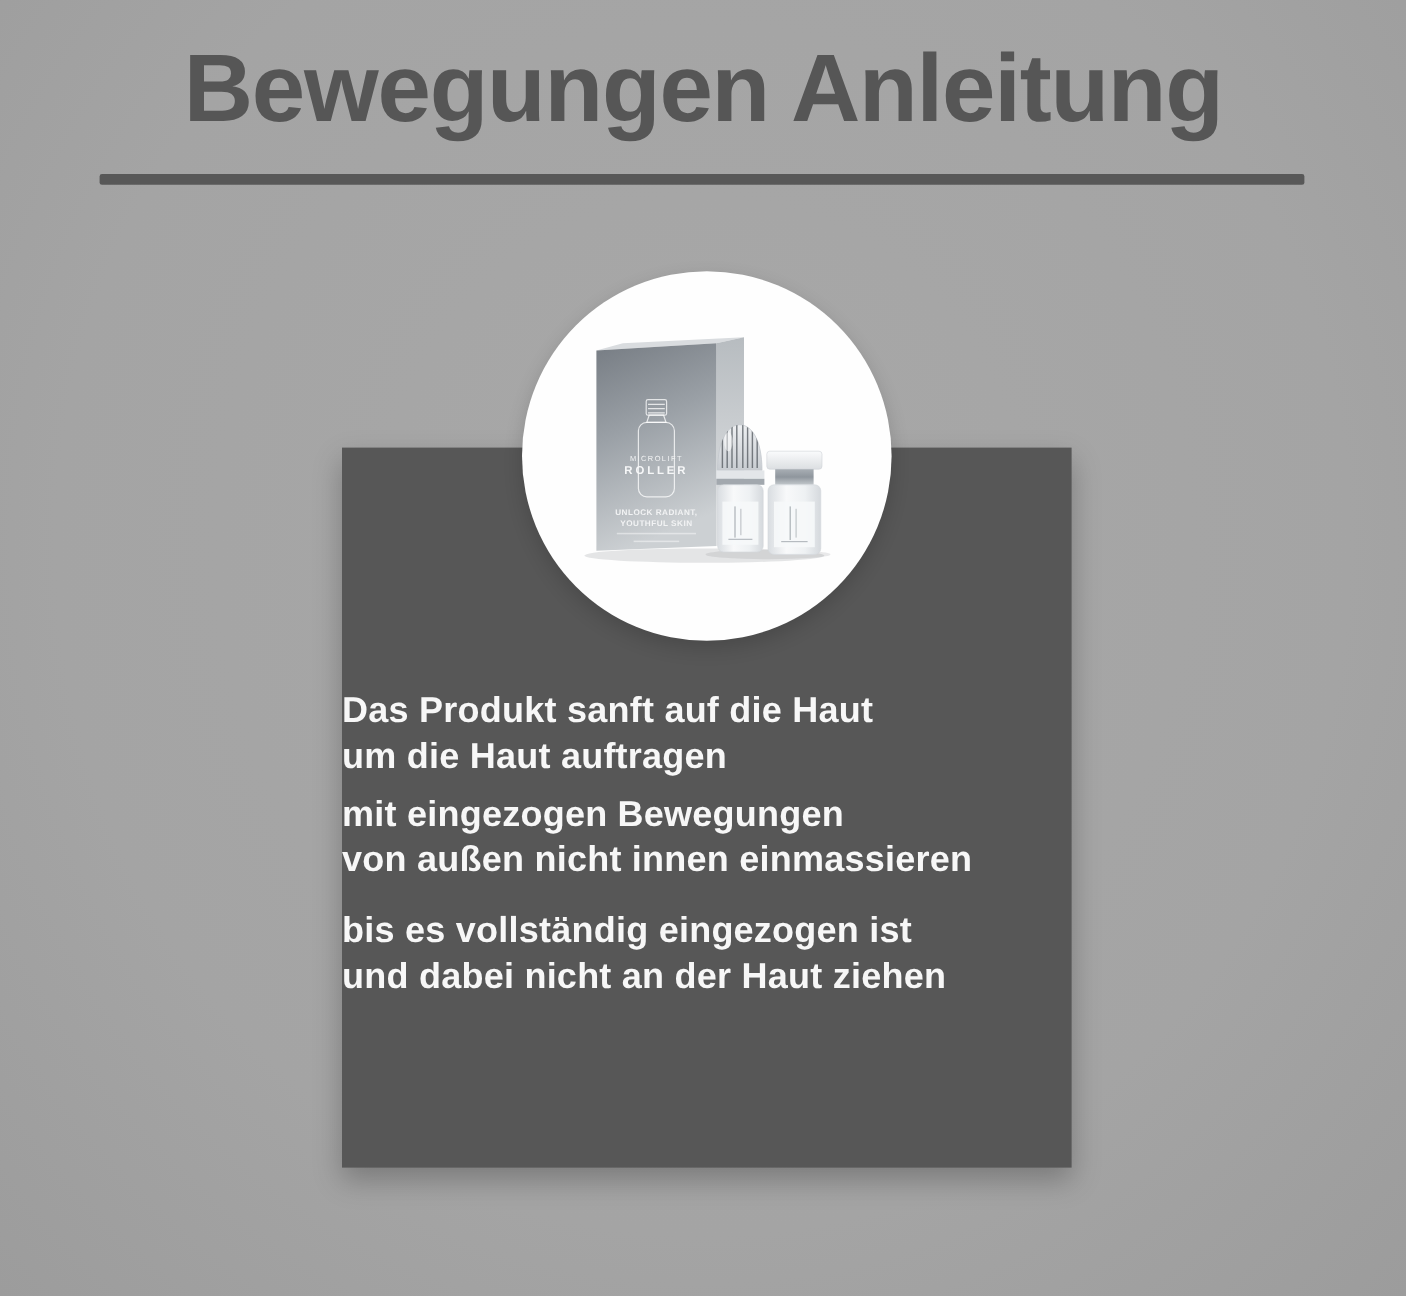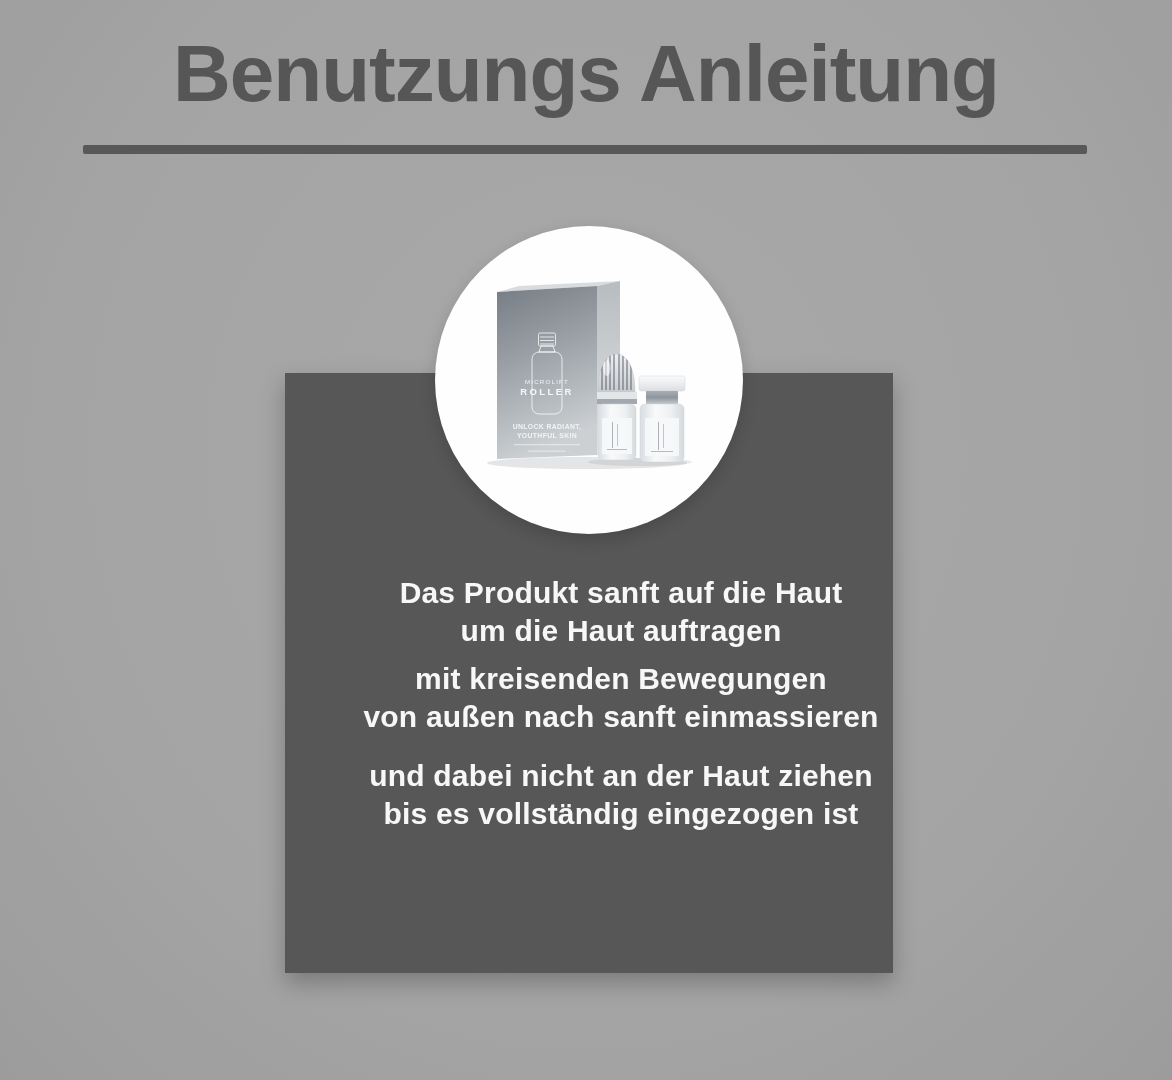--- a/index.html
+++ b/index.html
@@ -51,54 +51,52 @@
     border-radius: 50%;
     background: #fefefe;
     box-shadow: 0 6px 16px rgba(0,0,0,0.16);
     text-align: right;
   }
   .product-circle svg { display: block; }
   .step {
     position: absolute;
     left: 0;
     width: 100%;
-    text-align: center;
     color: #f7f7f7;
     font-size: 30px;
     line-height: 38px;
     font-weight: 600;
     letter-spacing: 0.2px;
-    padding-left: 32px;
   }
   .step-1 { top: 201px; }
   .step-2 { top: 287px; }
   .step-3 { top: 384px; }
   .svg-label { font-family: "Liberation Sans", sans-serif; }
 </style>
 </head>
 <body>
 
 <div class="stage">
 
-  <div class="page-title">Benutzungs Anleitung</div>
+  <div class="page-title">Bewegungen Anleitung</div>
 
   <div class="divider"></div>
 
   <div class="card">
     <div class="step step-1">
       <div>Das Produkt sanft auf die Haut</div>
       <div>um die Haut auftragen</div>
     </div>
     <div class="step step-2">
-      <div>mit kreisenden Bewegungen</div>
-      <div>von außen nach sanft einmassieren</div>
+      <div>mit eingezogen Bewegungen</div>
+      <div>von außen nicht innen einmassieren</div>
     </div>
     <div class="step step-3">
+      <div>bis es vollständig eingezogen ist</div>
       <div>und dabei nicht an der Haut ziehen</div>
-      <div>bis es vollständig eingezogen ist</div>
     </div>
   </div>
 
   <div class="product-circle">
     <svg width="308" height="308" viewBox="0 0 308 308">
       <defs>
         <linearGradient id="boxFront" x1="0" y1="0" x2="0.25" y2="1">
           <stop offset="0" stop-color="#767c83"></stop>
           <stop offset="0.45" stop-color="#9aa0a6"></stop>
           <stop offset="1" stop-color="#ccd0d3"></stop>

